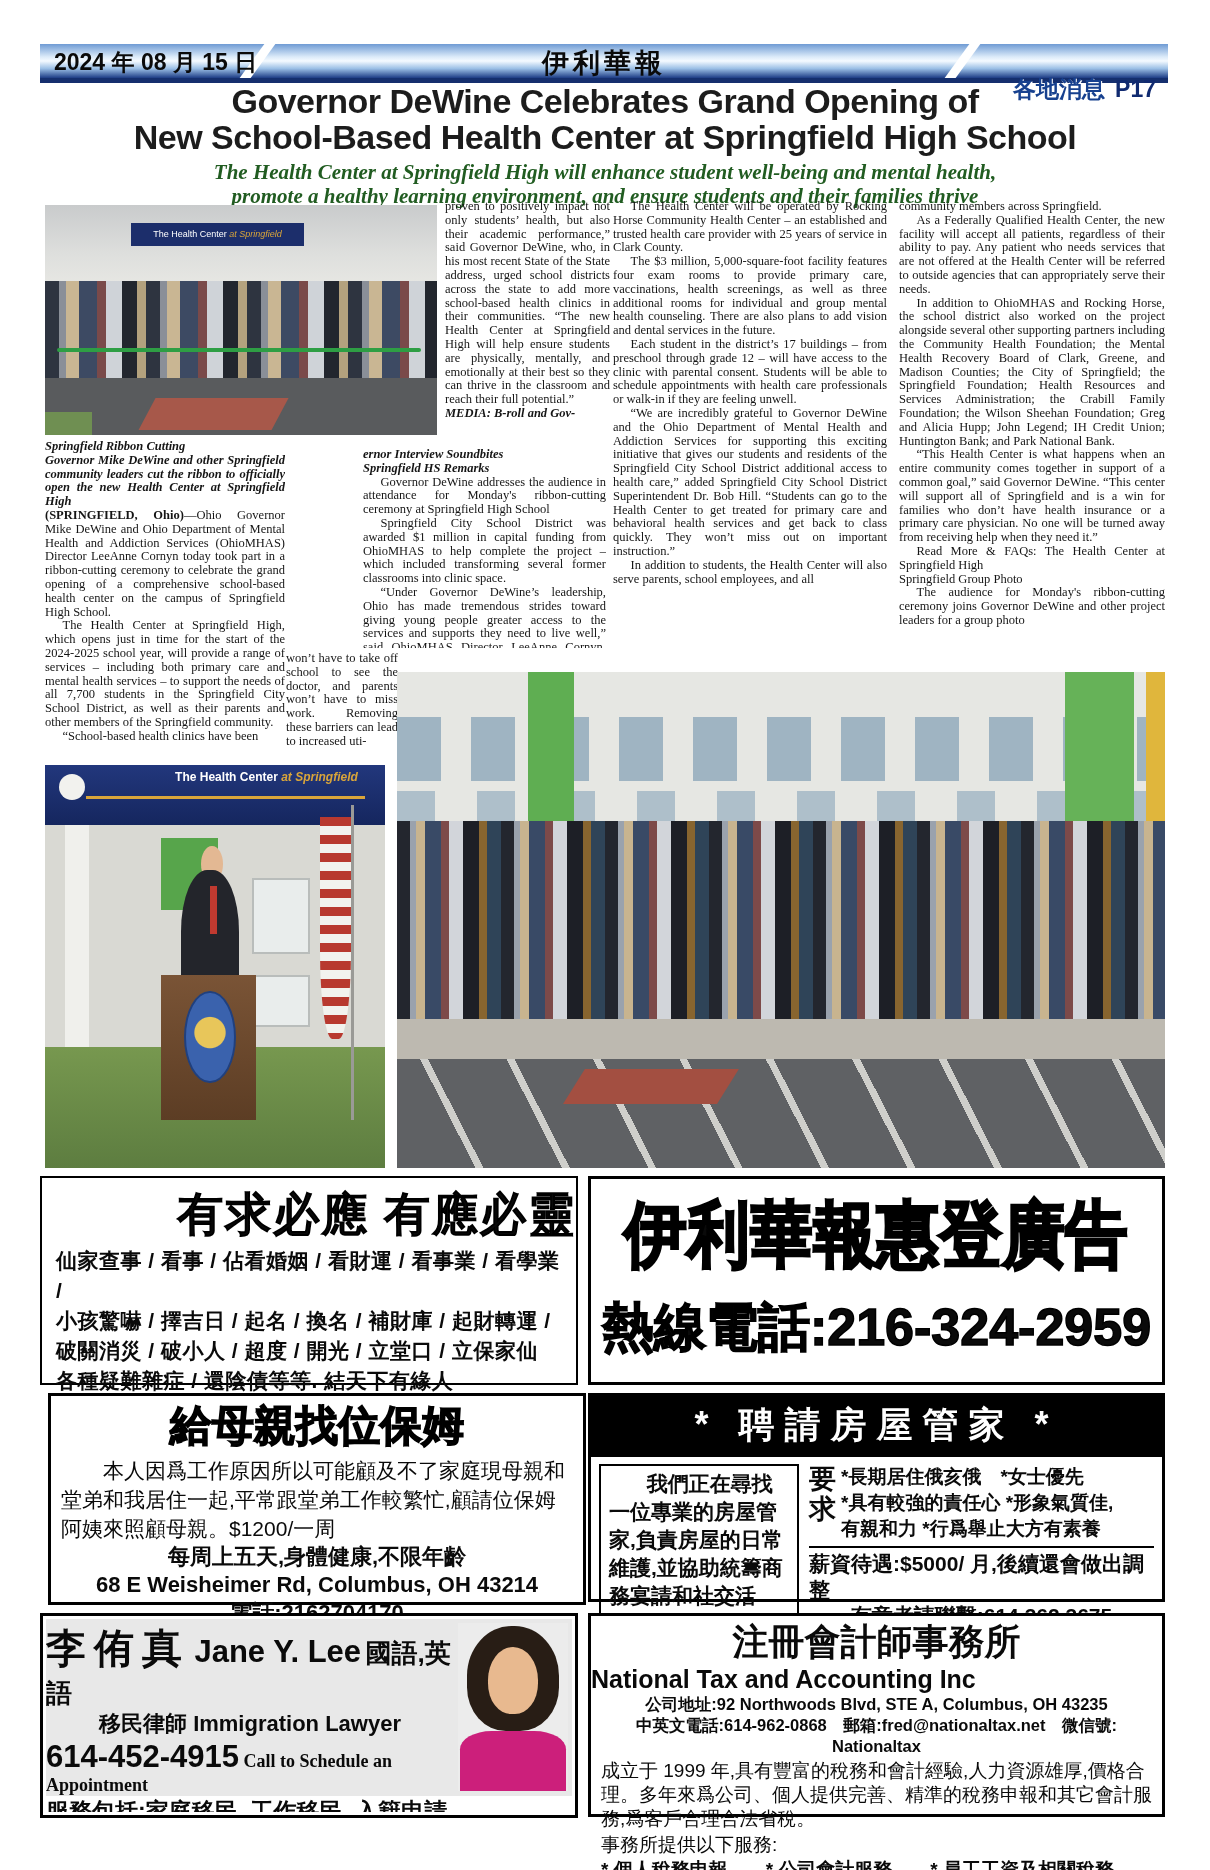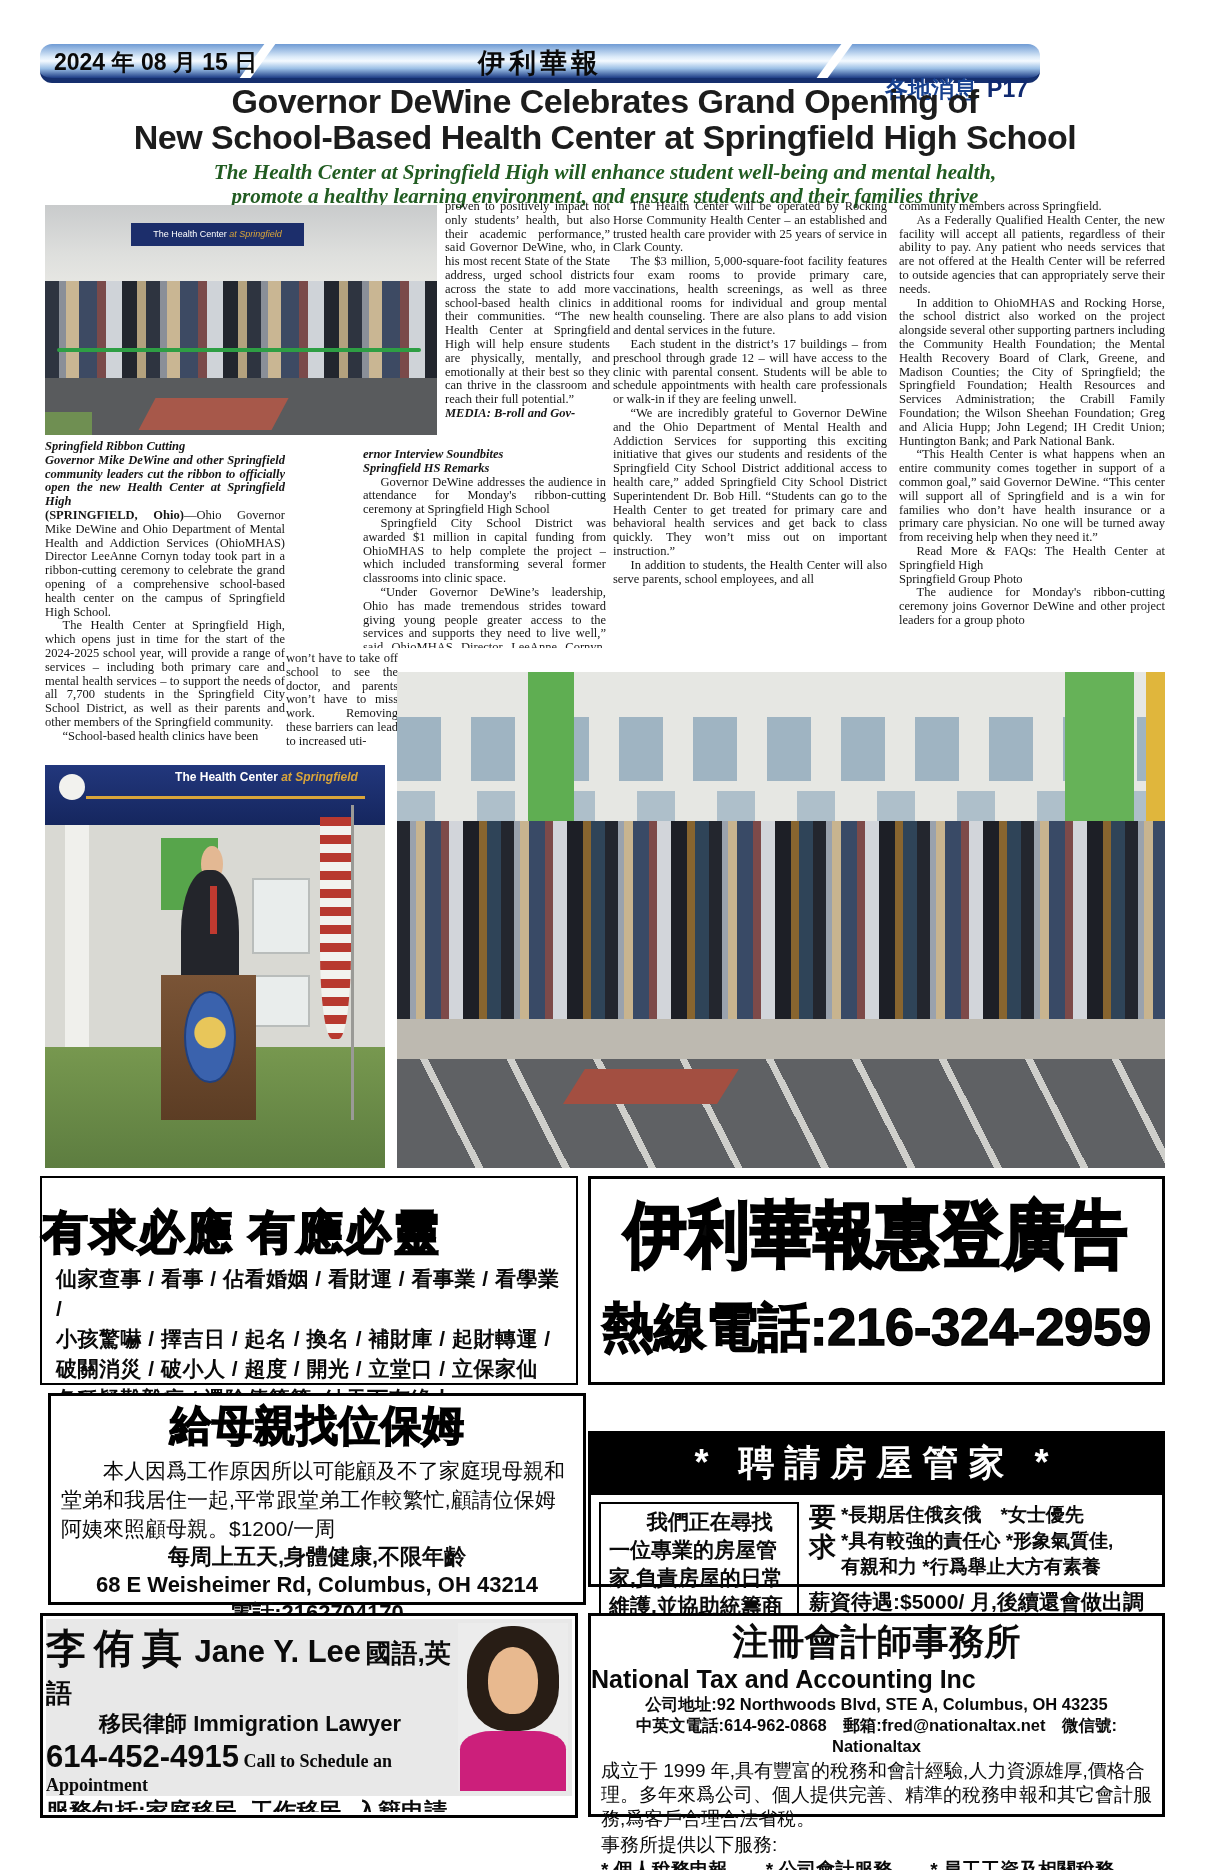--- a/index.html
+++ b/index.html
@@ -1,21 +1,21 @@
 <!DOCTYPE html>
 <html><head>
 <meta charset="utf-8">
 <style>
   html,body{margin:0;padding:0;background:#ffffff;}
   .page{position:relative;width:1210px;height:1870px;background:#fff;overflow:hidden;
         font-family:"Liberation Serif",serif;color:#111;}
   
-  .topbar{position:absolute;left:40px;top:44px;width:1000px;height:34px;
+  .topbar{position:absolute;left:40px;top:44px;width:1128px;height:34px;
     background:linear-gradient(180deg,#6f9bd4 0%,#dcebf9 38%,#f4faff 50%,#9cc0e6 72%,#1d3c85 100%);
-    border-bottom:5px solid #152f6e;border-radius:12px;}
+    border-bottom:5px solid #152f6e;}
   .topbar .slash{position:absolute;top:0;bottom:0;width:11px;background:#fff;transform:skewX(-36deg);}
   .bar-date{position:absolute;left:14px;top:3px;font-family:"Liberation Sans",sans-serif;
     font-size:23px;font-weight:700;color:#0a0a0a;}
   .bar-paper{position:absolute;left:0;right:0;top:1px;text-align:center;
     font-family:"Liberation Sans",sans-serif;font-size:27px;font-weight:900;color:#0a0a0a;letter-spacing:4px;}
   .bar-right{position:absolute;right:12px;top:3px;font-family:"Liberation Sans",sans-serif;
     font-size:23px;font-weight:900;color:#17418f;text-shadow:1px 1px 0 #fff;margin-top:27px;}
   .bar-right .pageno{color:#102a70;margin-left:10px;text-shadow:none;}
   
   .headline{position:absolute;left:0;width:1210px;text-align:center;
@@ -70,21 +70,21 @@
   .pg-yellow{position:absolute;right:0;top:0;width:2.5%;height:30%;background:#e0b63c;}
   .pg-crowd{top:30%;height:44%;
     background:repeating-linear-gradient(90deg,#23262e 0 13px,#9aa2ad 13px 19px,#c8b48f 19px 28px,#394a66 28px 44px,#7d4a49 44px 52px,#d2d5da 52px 66px,#1d1f26 66px 82px,#88652f 82px 90px,#2f4458 90px 104px);}
   .pg-walk{top:70%;height:11%;background:#bdb9b0;}
   .pg-asphalt{bottom:0;height:22%;background:#5f6164;
     background-image:repeating-linear-gradient(63deg,transparent 0 70px,#cfcfcb 70px 77px);}
   .pg-red{position:absolute;left:23%;bottom:13%;width:20%;height:7%;background:#a34f41;transform:skewX(-32deg);}
   
   .ad{position:absolute;border:3px solid #000;background:#fff;box-sizing:border-box;
       font-family:"Liberation Sans",sans-serif;color:#0a0a0a;}
-  .ad1-title{text-align:left;font-size:46px;font-weight:700;-webkit-text-stroke:2px #000;margin-top:24px;letter-spacing:2px;}
+  .ad1-title{text-align:right;font-size:46px;font-weight:400;-webkit-text-stroke:2px #000;margin-top:6px;letter-spacing:2px;}
   .ad1-line{font-size:21px;font-weight:700;line-height:30px;margin:0 14px;letter-spacing:.5px;}
   .ad1-contact{text-align:center;font-size:26px;font-weight:900;margin-top:2px;}
   .ad2-title{text-align:center;font-size:62px;font-weight:900;-webkit-text-stroke:2.5px #000;
      letter-spacing:1px;margin-top:14px;transform:scaleY(1.15);}
   .ad2-hot{text-align:center;font-size:52px;font-weight:900;-webkit-text-stroke:1.5px #000;margin-top:16px;}
   .ad3-title{text-align:center;font-size:42px;font-weight:900;-webkit-text-stroke:1.5px #000;margin-top:2px;}
   .ad3-body{font-size:21px;line-height:29px;margin:2px 10px 0 10px;text-indent:2em;}
   .ad3-b{text-align:center;font-size:22px;font-weight:900;line-height:28px;}
   .ad4-bar{background:#000;color:#fff;text-align:center;font-size:36px;font-weight:900;
      letter-spacing:10px;padding:5px 0 7px 0;}
@@ -246,21 +246,21 @@
   </div>
 
   <div class="ad" style="left:48px;top:1393px;width:538px;height:212px">
     <div class="ad3-title">給母親找位保姆</div>
     <div class="ad3-body">本人因爲工作原因所以可能顧及不了家庭現母親和堂弟和我居住一起,平常跟堂弟工作較繁忙,顧請位保姆阿姨來照顧母親。$1200/一周</div>
     <div class="ad3-b">每周上五天,身體健康,不限年齡</div>
     <div class="ad3-b">68 E Weisheimer Rd, Columbus, OH 43214</div>
     <div class="ad3-b">電話:2162704170</div>
   </div>
 
-  <div class="ad" style="left:588px;top:1431px;width:577px;height:156px">
+  <div class="ad" style="left:588px;top:1393px;width:577px;height:209px">
     <div class="ad4-bar">* 聘請房屋管家 *</div>
     <div class="ad4-body">
       <div class="ad4-left">我們正在尋找一位專業的房屋管家,負責房屋的日常維護,並協助統籌商務宴請和社交活動。</div>
       <div class="ad4-right">
         <div class="ad4-reqrow">
           <div class="ad4-reqlabel">要求</div>
           <div class="ad4-reqs">
             <div>*長期居住俄亥俄　*女士優先</div>
             <div>*具有較強的責任心 *形象氣質佳,</div>
             <div>有親和力 *行爲舉止大方有素養</div>

